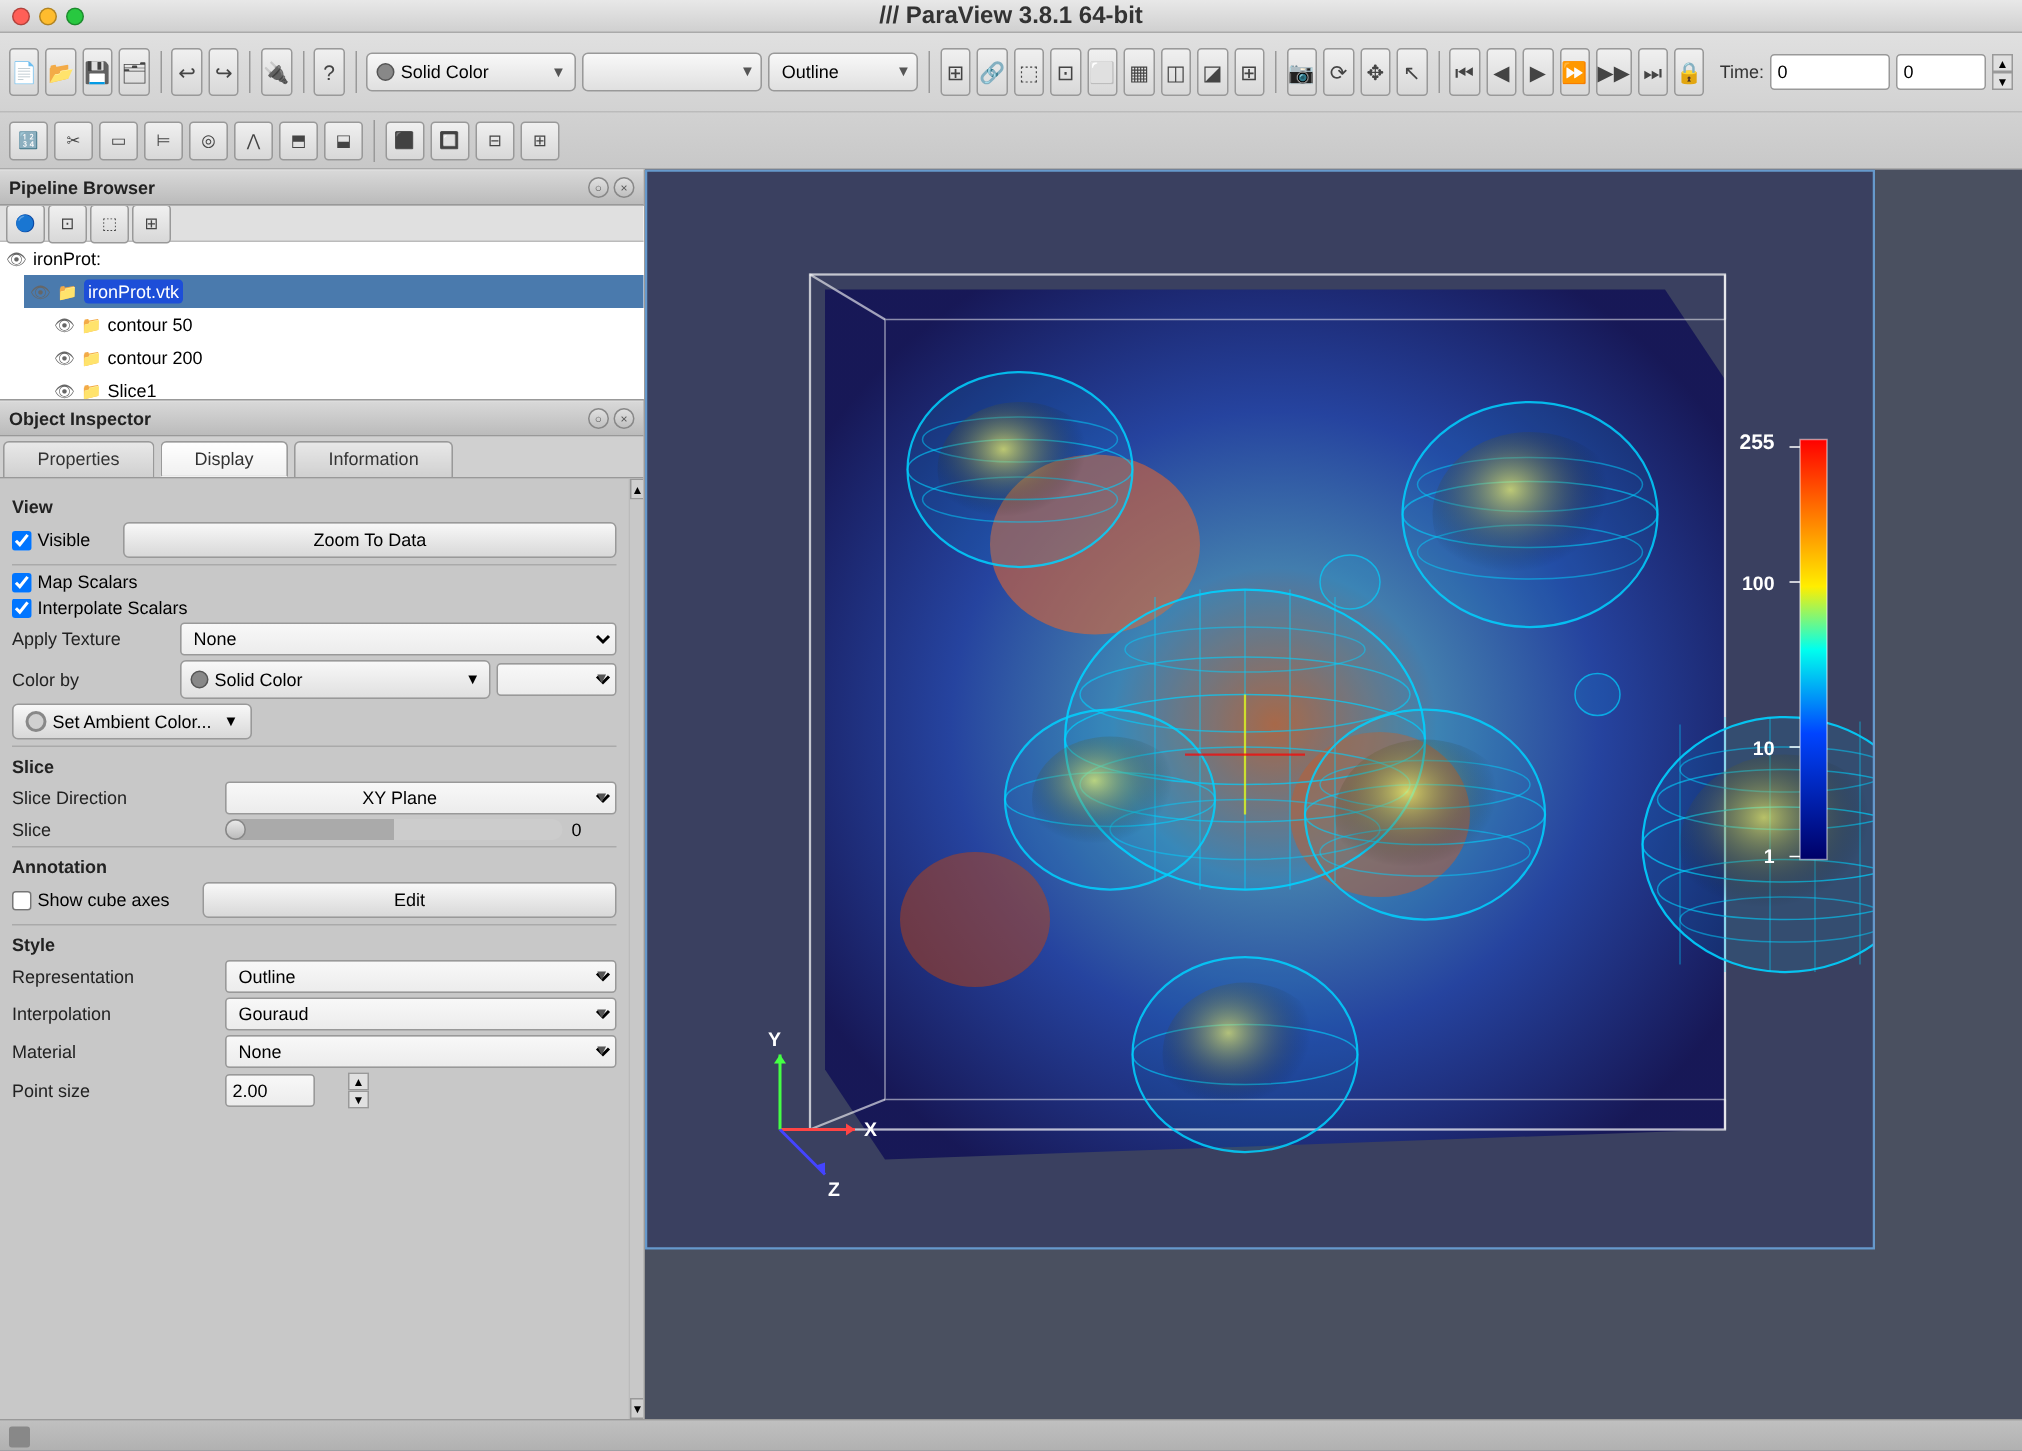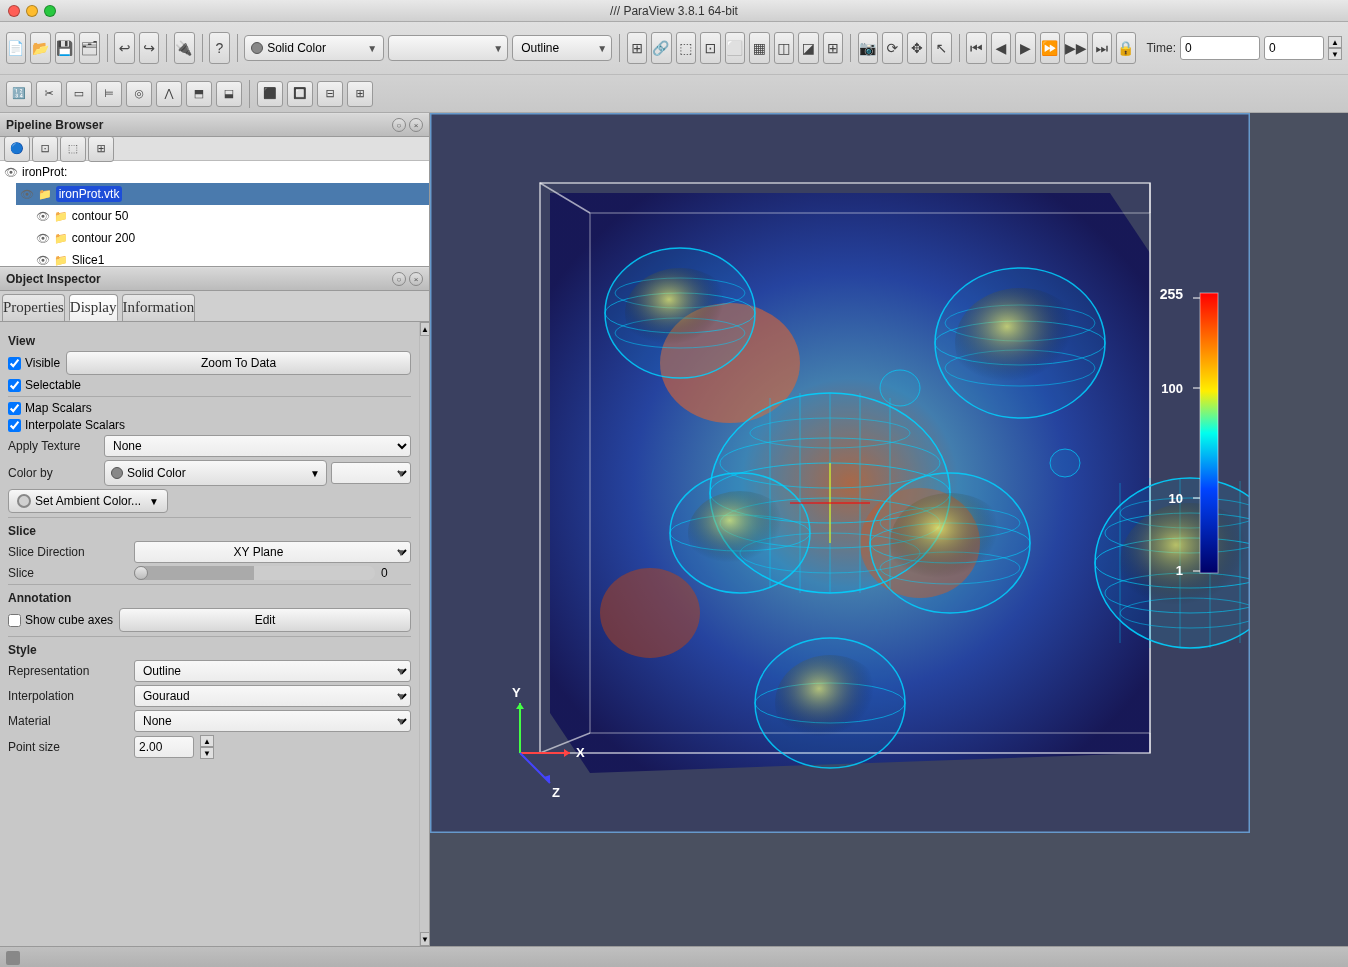--- a/index.html
+++ b/index.html
@@ -13,21 +13,21 @@
       align-items: center;
       justify-content: center;
       border-bottom: 1px solid #aaa;
       position: relative;
     }
     .title-bar-buttons { position: absolute; left: 8px; display: flex; gap: 6px; }
     .tb-btn { width: 12px; height: 12px; border-radius: 50%; border: 1px solid rgba(0,0,0,0.3); cursor: pointer; }
     .tb-btn.close { background: #ff5f57; }
     .tb-btn.min { background: #febc2e; }
     .tb-btn.max { background: #28c840; }
-    .title-text { font-size: 12px; color: #333; font-weight: 400; }
+    .title-text { font-size: 16px; color: #333; font-weight: 700; }
 
     
     .toolbar-area {
       background: linear-gradient(to bottom, #e0e0e0, #c8c8c8);
       border-bottom: 1px solid #aaa;
     }
     .toolbar-row {
       display: flex;
       align-items: center;
       padding: 3px 6px;
@@ -154,40 +154,39 @@
     .pb-item.selected { background: #4a7aad; color: white; }
     .pb-eye { width: 14px; margin-right: 4px; color: #666; font-size: 11px; }
     .pb-indent1 { margin-left: 16px; }
     .pb-indent2 { margin-left: 32px; }
     .pb-highlight { background: #1d4ed8; color: white; border-radius: 3px; padding: 1px 3px; }
 
     
     .object-inspector { flex: 1; display: flex; flex-direction: column; overflow: hidden; }
     .oi-tabs { display: flex; background: #d0d0d0; border-bottom: 1px solid #999; }
     .oi-tab {
-      padding: 4px 0;
-      font-size: 15px;
+      padding: 4px 22px;
+      font-size: 12px;
       cursor: pointer;
       border: 1px solid #999;
       border-bottom: none;
       margin: 3px 2px 0;
       background: linear-gradient(to bottom, #e8e8e8, #d0d0d0);
       border-radius: 4px 4px 0 0;
       color: #333;
-      font-family: Liberation Serif, serif;
     }
     .oi-tab.active { background: linear-gradient(to bottom, #fff, #f0f0f0); border-bottom: 1px solid #f0f0f0; z-index: 1; }
     .oi-content { flex: 1; overflow-y: scroll; background: #c8c8c8; padding: 6px 8px; }
 
     .oi-scroll-area { width: 10px; background: #d0d0d0; border-left: 1px solid #bbb; display: flex; flex-direction: column; }
     .oi-scroll-up, .oi-scroll-down { width: 10px; height: 14px; background: #d0d0d0; border: 1px solid #999; cursor: pointer; display: flex; align-items: center; justify-content: center; font-size: 8px; }
 
     
     .section-label { font-size: 12px; font-weight: bold; color: #222; margin: 6px 0 3px 0; }
-    .form-row { display: flex; align-items: center; margin: 3px 0; gap: 6px; }
+    .form-row { display: flex; align-items: center; margin: 3px 0; gap: 22px; }
     .form-label { font-size: 12px; color: #222; min-width: 90px; }
     .form-label-wide { font-size: 12px; color: #222; min-width: 120px; }
     .check-label { display: flex; align-items: center; gap: 4px; font-size: 12px; cursor: pointer; }
     .form-input {
       height: 22px; border: 1px solid #999; border-radius: 3px;
       background: linear-gradient(to bottom, #f8f8f8, #ececec);
       padding: 0 4px; font-size: 12px;
     }
     .form-btn-wide {
       flex: 1;
@@ -421,26 +420,20 @@
       <div style="display:flex; flex:1; overflow:hidden;">
         <div class="oi-content">
 
           <div class="section-label">View</div>
           <div class="form-row">
             <label class="check-label">
               <input type="checkbox" checked="" style="">
               <span>Visible</span>
             </label>
             <div class="form-btn-wide">Zoom To Data</div>
-          </div>
-          <div class="form-row">
-            <label class="check-label">
-              <input type="checkbox" checked="" style="">
-              <span>Selectable</span>
-            </label>
           </div>
 
           <div class="divider"></div>
 
           <div class="form-row">
             <label class="check-label">
               <input type="checkbox" checked="" style="">
               <span>Map Scalars</span>
             </label>
           </div>

